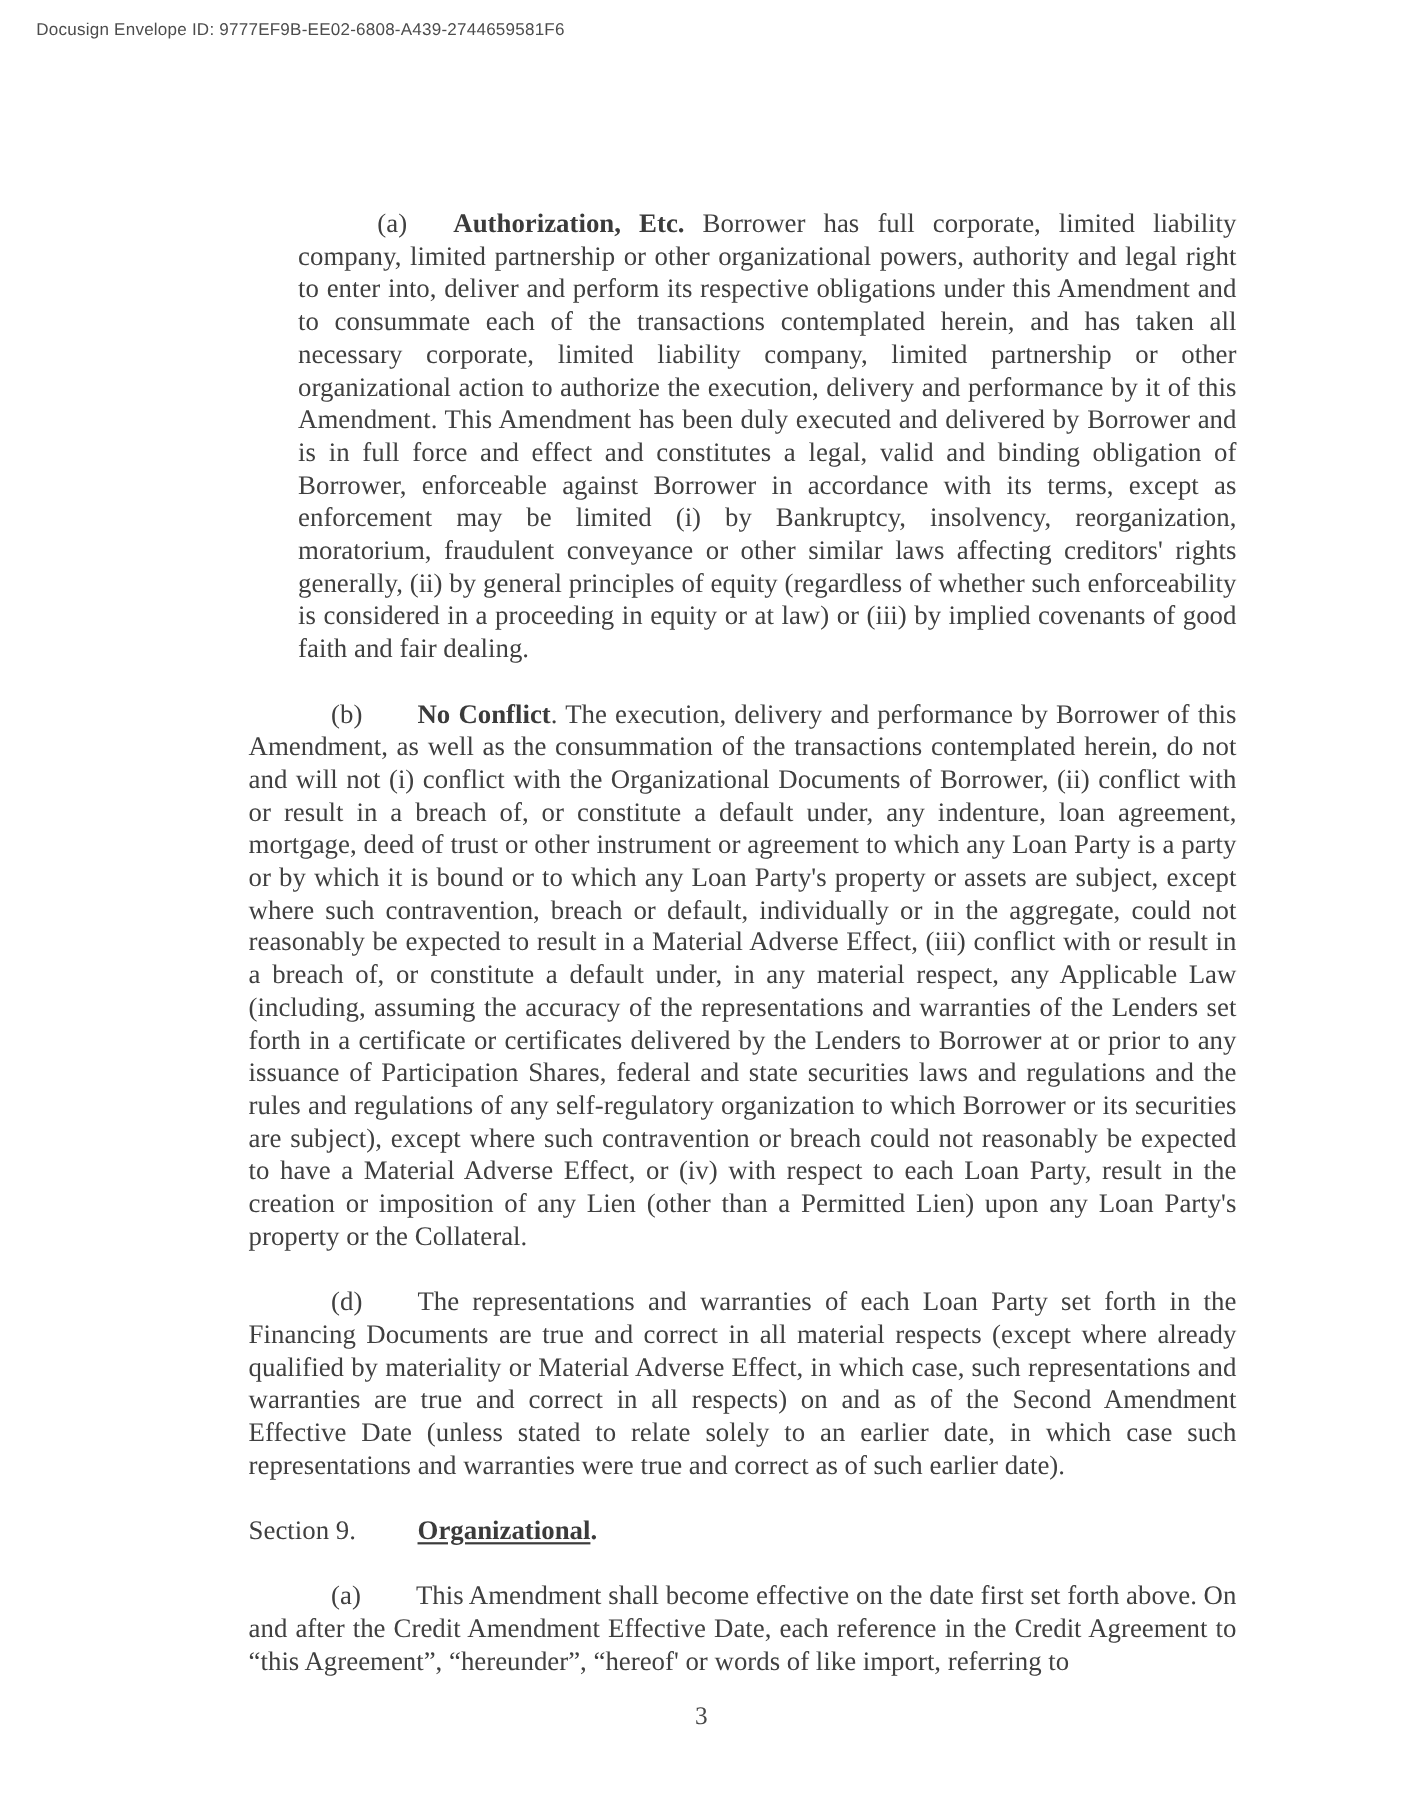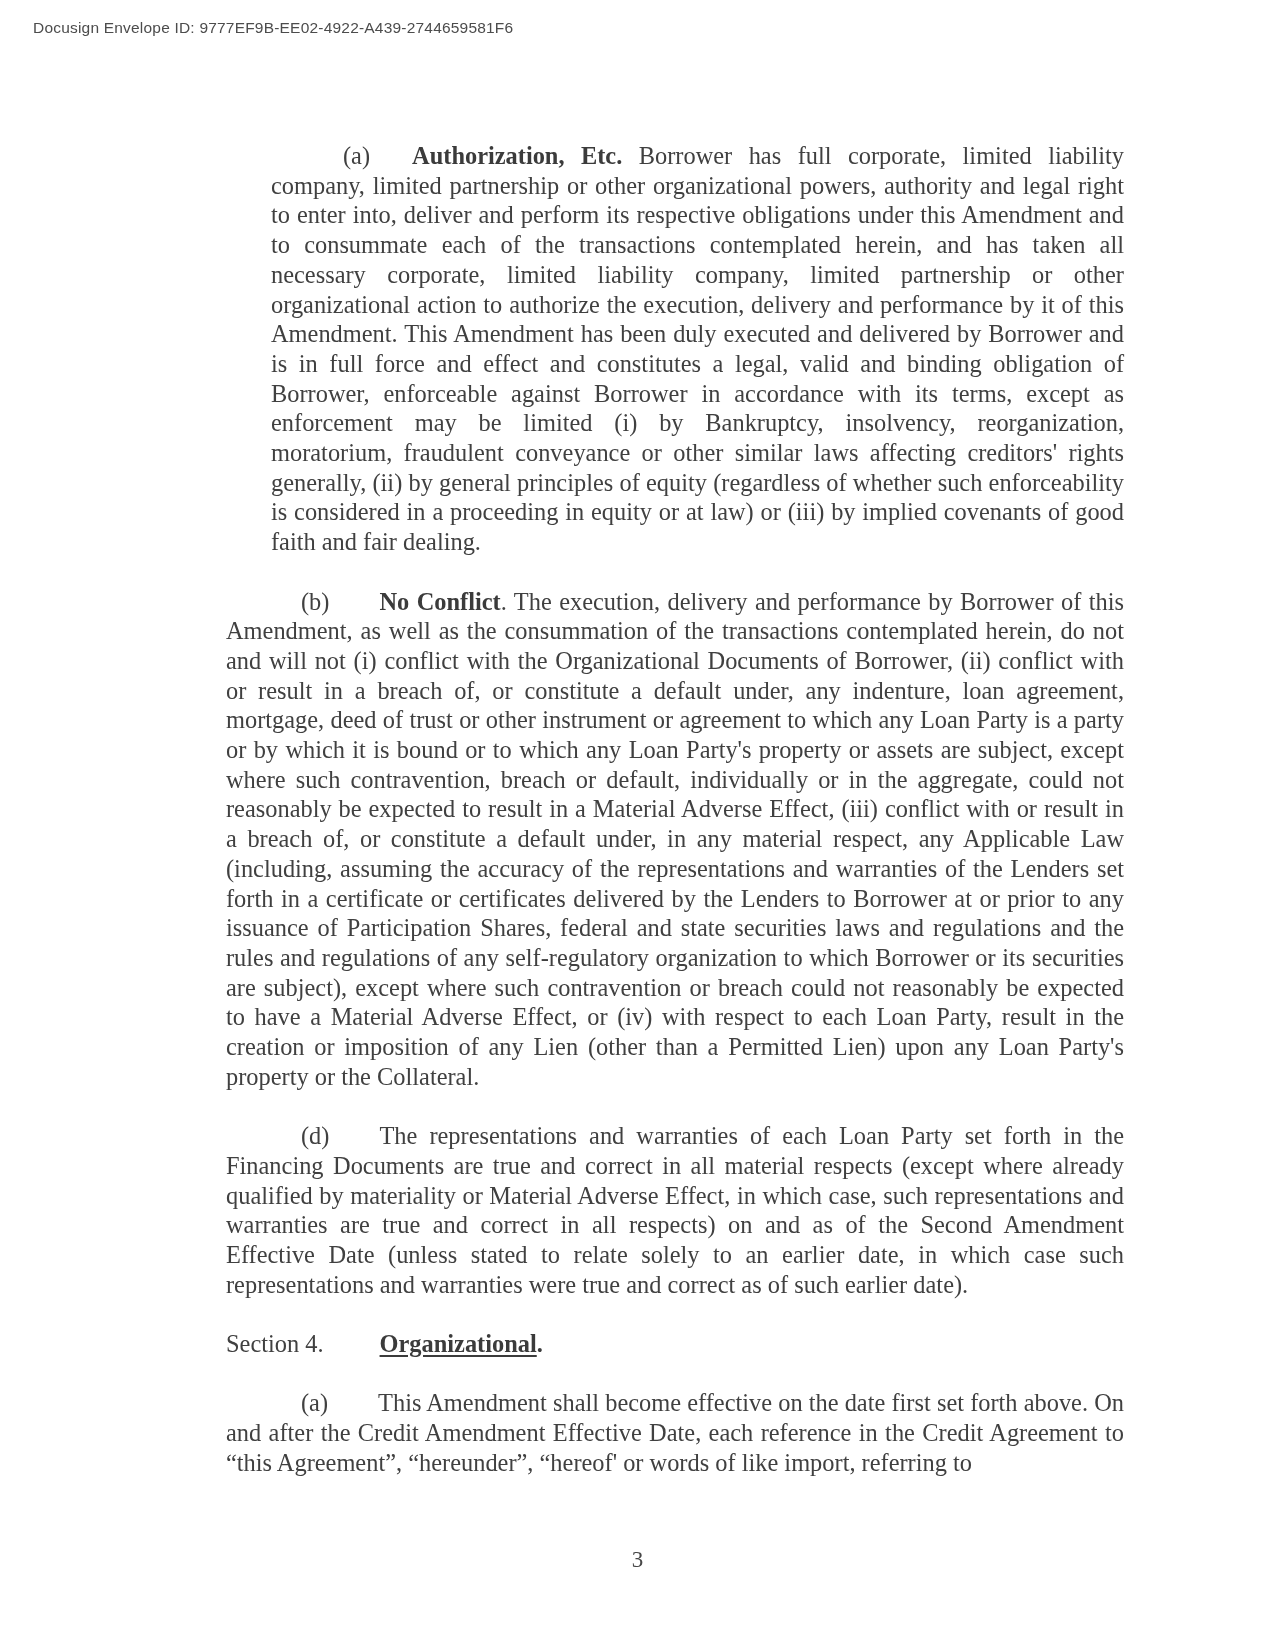--- a/index.html
+++ b/index.html
@@ -37,20 +37,21 @@
     text-justify: inter-word;
   }
   p.para {
     margin: 0 0 29.7px 0;
     padding: 0;
   }
   
   p.indent-block {
     margin-left: 45px;
     text-indent: 72px;
+    margin-top: 48px;
   }
   p.std {
     text-indent: 75px;
   }
   p.flush {
     text-indent: 0;
   }
   .tab {
     display: inline-block;
     height: 1px;
@@ -74,32 +75,32 @@
     text-align: center;
     font-size: 23px;
     color: #474747;
   }
 </style>
 </head>
 <body>
 
 <div class="page">
 
-  <div class="ds-header">Docusign Envelope ID: 9777EF9B-EE02-4922-A439-2744659581F6</div>
+  <div class="ds-header">Docusign Envelope ID: 9777EF9B-EE02-6808-A439-2744659581F6</div>
 
   <div class="content">
 
     <p class="para indent-block"><span>(a)</span><span class="tab tab-a"></span><b class="hd">Authorization, Etc.</b><span> Borrower has full corporate, limited liability company, limited partnership or other organizational powers, authority and legal right to enter into, deliver and perform its respective obligations under this Amendment and to consummate each of the transactions contemplated herein, and has taken all necessary corporate, limited liability company, limited partnership or other organizational action to authorize the execution, delivery and performance by it of this Amendment. This Amendment has been duly executed and delivered by Borrower and is in full force and effect and constitutes a legal, valid and binding obligation of Borrower, enforceable against Borrower in accordance with its terms, except as enforcement may be limited (i) by Bankruptcy, insolvency, reorganization, moratorium, fraudulent conveyance or other similar laws affecting creditors' rights generally, (ii) by general principles of equity (regardless of whether such enforceability is considered in a proceeding in equity or at law) or (iii) by implied covenants of good faith and fair dealing.</span></p>
 
     <p class="para std"><span>(b)</span><span class="tab tab-b"></span><b class="hd">No Conflict</b><span>. The execution, delivery and performance by Borrower of this Amendment, as well as the consummation of the transactions contemplated herein, do not and will not (i) conflict with the Organizational Documents of Borrower, (ii) conflict with or result in a breach of, or constitute a default under, any indenture, loan agreement, mortgage, deed of trust or other instrument or agreement to which any Loan Party is a party or by which it is bound or to which any Loan Party's property or assets are subject, except where such contravention, breach or default, individually or in the aggregate, could not reasonably be expected to result in a Material Adverse Effect, (iii) conflict with or result in a breach of, or constitute a default under, in any material respect, any Applicable Law (including, assuming the accuracy of the representations and warranties of the Lenders set forth in a certificate or certificates delivered by the Lenders to Borrower at or prior to any issuance of Participation Shares, federal and state securities laws and regulations and the rules and regulations of any self-regulatory organization to which Borrower or its securities are subject), except where such contravention or breach could not reasonably be expected to have a Material Adverse Effect, or (iv) with respect to each Loan Party, result in the creation or imposition of any Lien (other than a Permitted Lien) upon any Loan Party's property or the Collateral.</span></p>
 
 
     <p class="para std"><span>(d)</span><span class="tab tab-b"></span><span>The representations and warranties of each Loan Party set forth in the Financing Documents are true and correct in all material respects (except where already qualified by materiality or Material Adverse Effect, in which case, such representations and warranties are true and correct in all respects) on and as of the Second Amendment Effective Date (unless stated to relate solely to an earlier date, in which case such representations and warranties were true and correct as of such earlier date).</span></p>
 
-    <p class="para flush"><span>Section 4.</span><span class="tab tab-sec"></span><b class="hd u">Organizational</b><b class="hd">.</b></p>
+    <p class="para flush"><span>Section 9.</span><span class="tab tab-sec"></span><b class="hd u">Organizational</b><b class="hd">.</b></p>
 
     <p class="para std"><span>(a)</span><span class="tab tab-b"></span><span>This Amendment shall become effective on the date first set forth above. On and after the Credit Amendment Effective Date, each reference in the Credit Agreement to “this Agreement”, “hereunder”, “hereof' or words of like import, referring to</span></p>
 
   </div>
 
   <div class="page-number">3</div>
 
 </div>
 
 </body></html>

